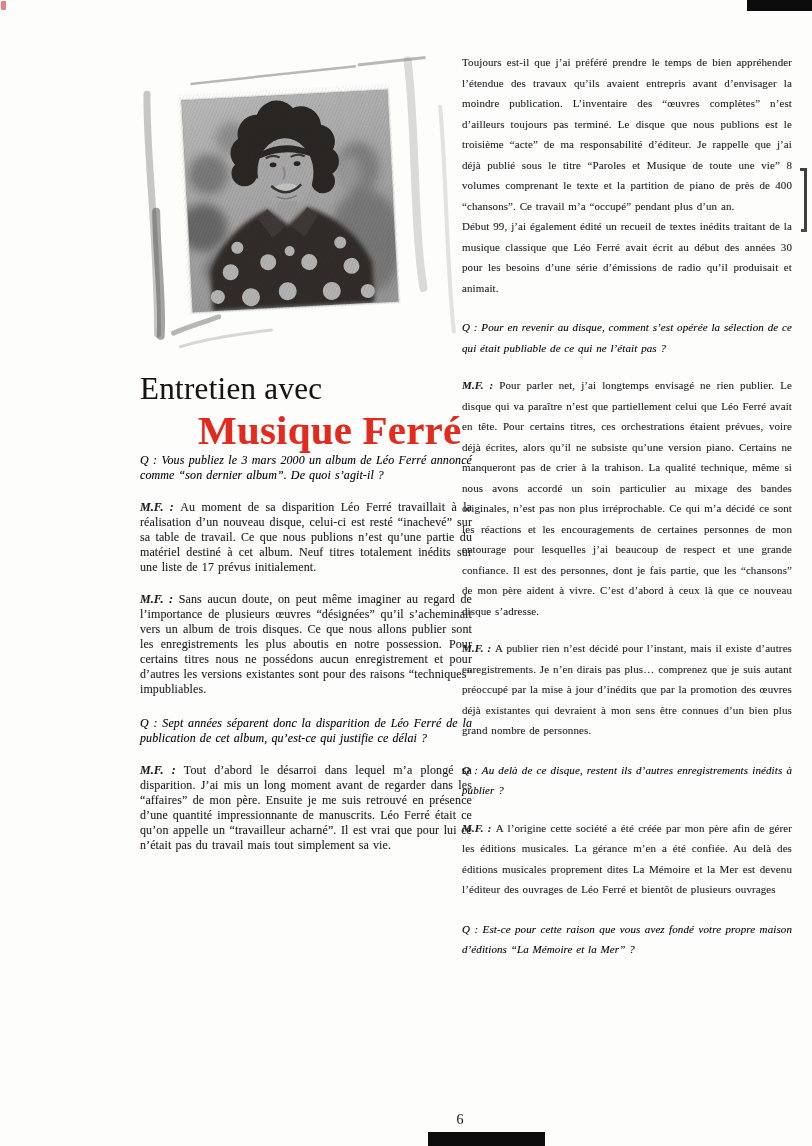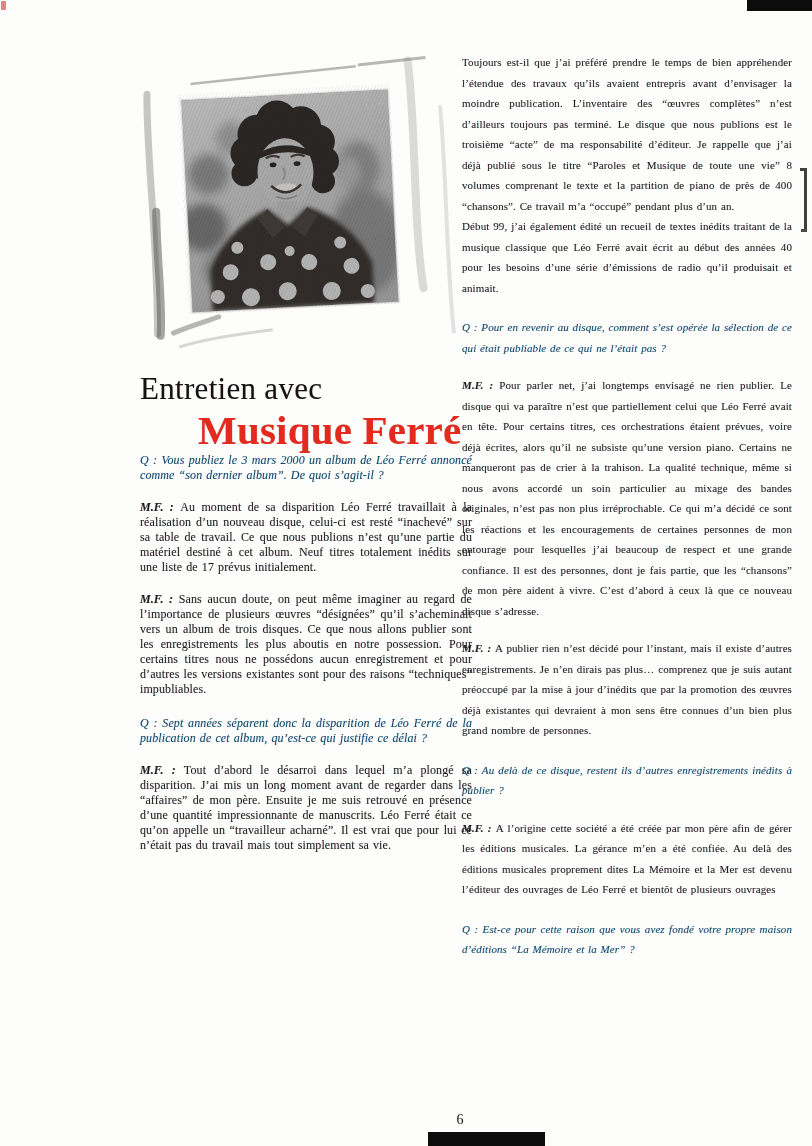--- a/index.html
+++ b/index.html
@@ -15,21 +15,21 @@
   .col{position:absolute;}
   .col-left{left:140px;top:55px;width:332px;}
   .col-right{left:462px;top:52px;width:330px;}
 
   .blocks p{margin:0;text-align:justify;word-spacing:0.08em;letter-spacing:0.1px;}
   .col-left  .blocks p{font-size:12px;line-height:15px;}
   .col-right .blocks p{font-size:11px;line-height:20.5px;}
   .block{margin-top:15px !important;}
   .blocks p:first-child{margin-top:0 !important;}
   .block.continuation + .block.continuation{margin-top:0 !important;}
-  .block.question{font-style:italic;color:#0c4a6e;margin-top:19px !important;}
+  .block.question{font-style:italic;color:#000000;margin-top:19px !important;}
   .block.answer{margin-top:17px !important;}
   .a-prefix{font-weight:bold;font-style:italic;}
   .q-prefix{font-style:italic;}
   
   .blocks p, .title, .page-number{
     text-shadow:0.5px 0.4px 0 rgba(0,185,185,0.20), -0.5px -0.3px 0 rgba(225,0,90,0.16);
   }
 
   
   .title{margin:12px 0 0 0;font-weight:normal;}
@@ -186,21 +186,21 @@
         <p class="block answer"><span class="a-prefix">M.F. : </span>Au moment de sa disparition Léo Ferré travaillait à la réalisation d’un nouveau disque, celui-ci est resté “inachevé” sur sa table de travail. Ce que nous publions n’est qu’une partie du matériel destiné à cet album. Neuf titres totalement inédits sur une liste de 17 prévus initialement.</p>
         <p class="block answer"><span class="a-prefix">M.F. : </span>Sans aucun doute, on peut même imaginer au regard de l’importance de plusieurs œuvres “désignées” qu’il s’acheminait vers un album de trois disques. Ce que nous allons publier sont les enregistrements les plus aboutis en notre possession. Pour certains titres nous ne possédons aucun enregistrement et pour d’autres les versions existantes sont pour des raisons “techniques” impubliables.</p>
         <p class="block question"><span class="q-prefix">Q : </span>Sept années séparent donc la disparition de Léo Ferré de la publication de cet album, qu’est-ce qui justifie ce délai ?</p>
         <p class="block answer"><span class="a-prefix">M.F. : </span>Tout d’abord le désarroi dans lequel m’a plongé sa disparition. J’ai mis un long moment avant de regarder dans les “affaires” de mon père. Ensuite je me suis retrouvé en présence d’une quantité impressionnante de manuscrits. Léo Ferré était ce qu’on appelle un “travailleur acharné”. Il est vrai que pour lui ce n’était pas du travail mais tout simplement sa vie.</p>
       </div>
   </div>
 
   <div class="col col-right">
     <div class="blocks" id="right-blocks">
         <p class="block continuation">Toujours est-il que j’ai préféré prendre le temps de bien appréhender l’étendue des travaux qu’ils avaient entrepris avant d’envisager la moindre publication. L’inventaire des “œuvres complètes” n’est d’ailleurs toujours pas terminé. Le disque que nous publions est le troisième “acte” de ma responsabilité d’éditeur. Je rappelle que j’ai déjà publié sous le titre “Paroles et Musique de toute une vie” 8 volumes comprenant le texte et la partition de piano de près de 400 “chansons”. Ce travail m’a “occupé” pendant plus d’un an.</p>
-        <p class="block continuation">Début 99, j’ai également édité un recueil de textes inédits traitant de la musique classique que Léo Ferré avait écrit au début des années 40 pour les besoins d’une série d’émissions de radio qu’il produisait et animait.</p>
+        <p class="block continuation">Début 99, j’ai également édité un recueil de textes inédits traitant de la musique classique que Léo Ferré avait écrit au début des années 30 pour les besoins d’une série d’émissions de radio qu’il produisait et animait.</p>
         <p class="block question"><span class="q-prefix">Q : </span>Pour en revenir au disque, comment s’est opérée la sélection de ce qui était publiable de ce qui ne l’était pas ?</p>
         <p class="block answer"><span class="a-prefix">M.F. : </span>Pour parler net, j’ai longtemps envisagé ne rien publier. Le disque qui va paraître n’est que partiellement celui que Léo Ferré avait en tête. Pour certains titres, ces orchestrations étaient prévues, voire déjà écrites, alors qu’il ne subsiste qu’une version piano. Certains ne manqueront pas de crier à la trahison. La qualité technique, même si nous avons accordé un soin particulier au mixage des bandes originales, n’est pas non plus irréprochable. Ce qui m’a décidé ce sont les réactions et les encouragements de certaines personnes de mon entourage pour lesquelles j’ai beaucoup de respect et une grande confiance. Il est des personnes, dont je fais partie, que les “chansons” de mon père aident à vivre. C’est d’abord à ceux là que ce nouveau disque s’adresse.</p>
         <p class="block answer"><span class="a-prefix">M.F. : </span>A publier rien n’est décidé pour l’instant, mais il existe d’autres enregistrements. Je n’en dirais pas plus… comprenez que je suis autant préoccupé par la mise à jour d’inédits que par la promotion des œuvres déjà existantes qui devraient à mon sens être connues d’un bien plus grand nombre de personnes.</p>
         <p class="block question"><span class="q-prefix">Q : </span>Au delà de ce disque, restent ils d’autres enregistrements inédits à publier ?</p>
         <p class="block answer"><span class="a-prefix">M.F. : </span>A l’origine cette société a été créée par mon père afin de gérer les éditions musicales. La gérance m’en a été confiée. Au delà des éditions musicales proprement dites La Mémoire et la Mer est devenu l’éditeur des ouvrages de Léo Ferré et bientôt de plusieurs ouvrages</p>
         <p class="block question"><span class="q-prefix">Q : </span>Est-ce pour cette raison que vous avez fondé votre propre maison d’éditions “La Mémoire et la Mer” ?</p>
       </div>
   </div>
 
   <div class="page-number">6</div>

